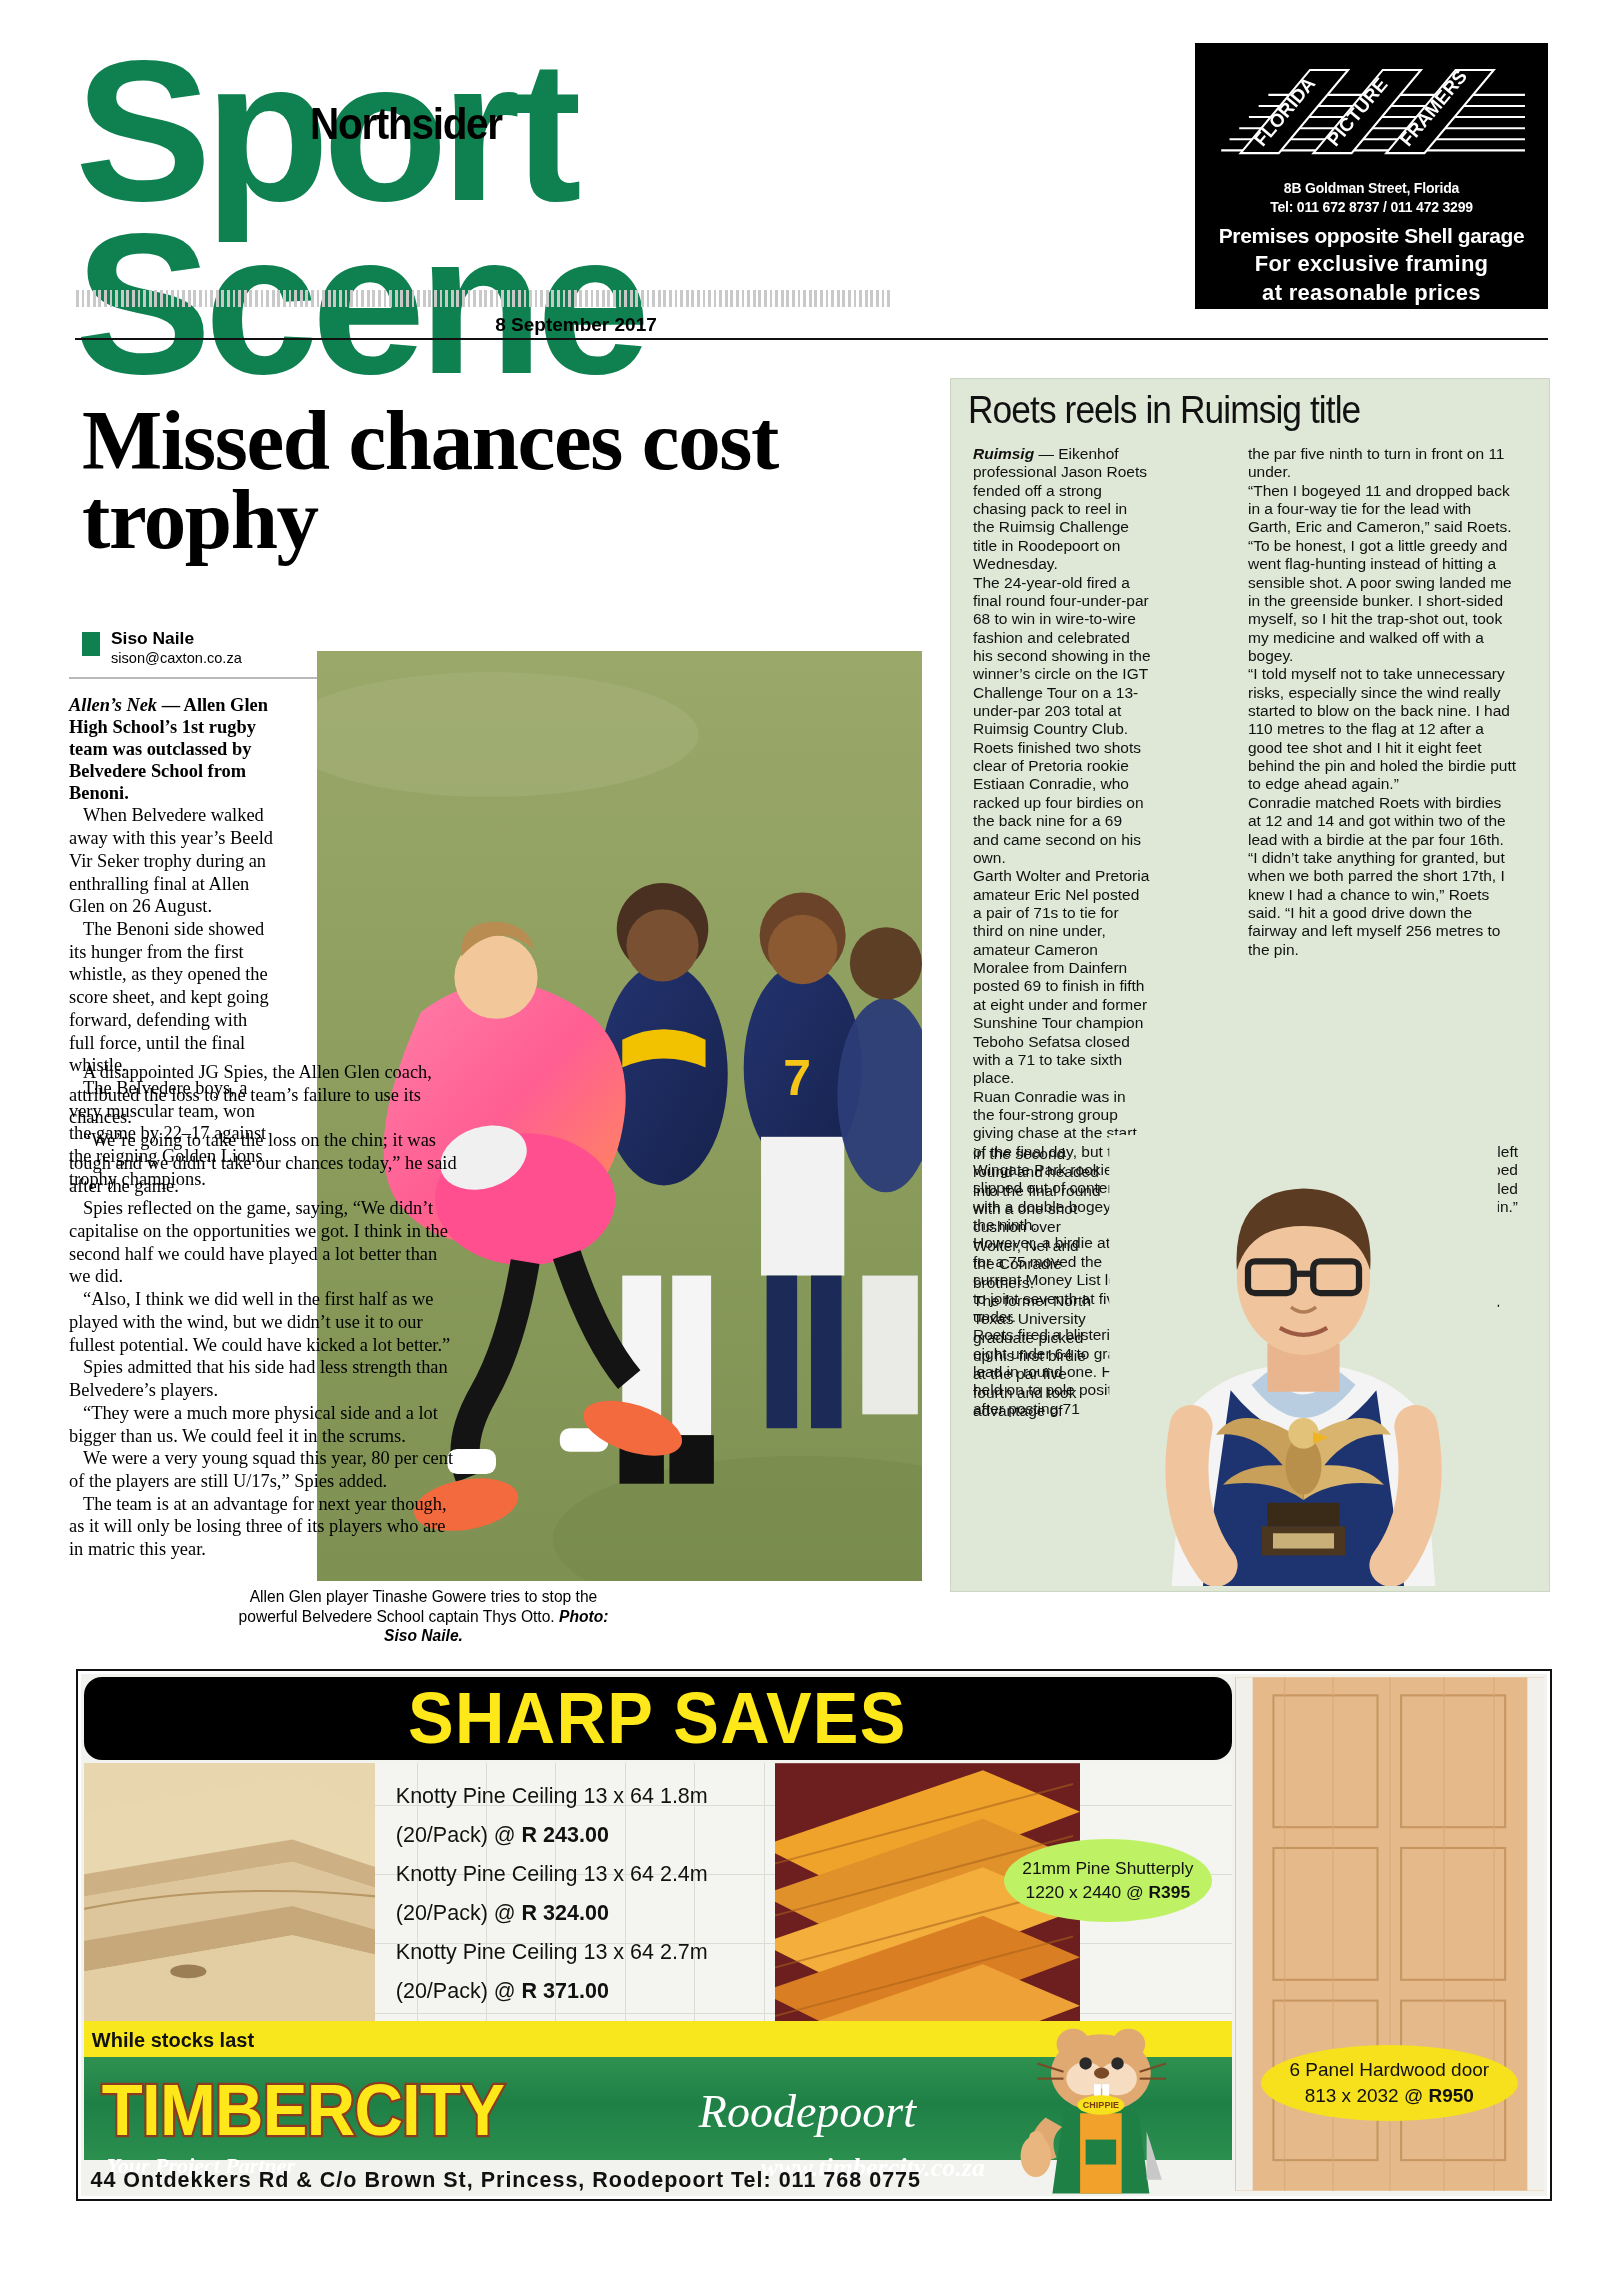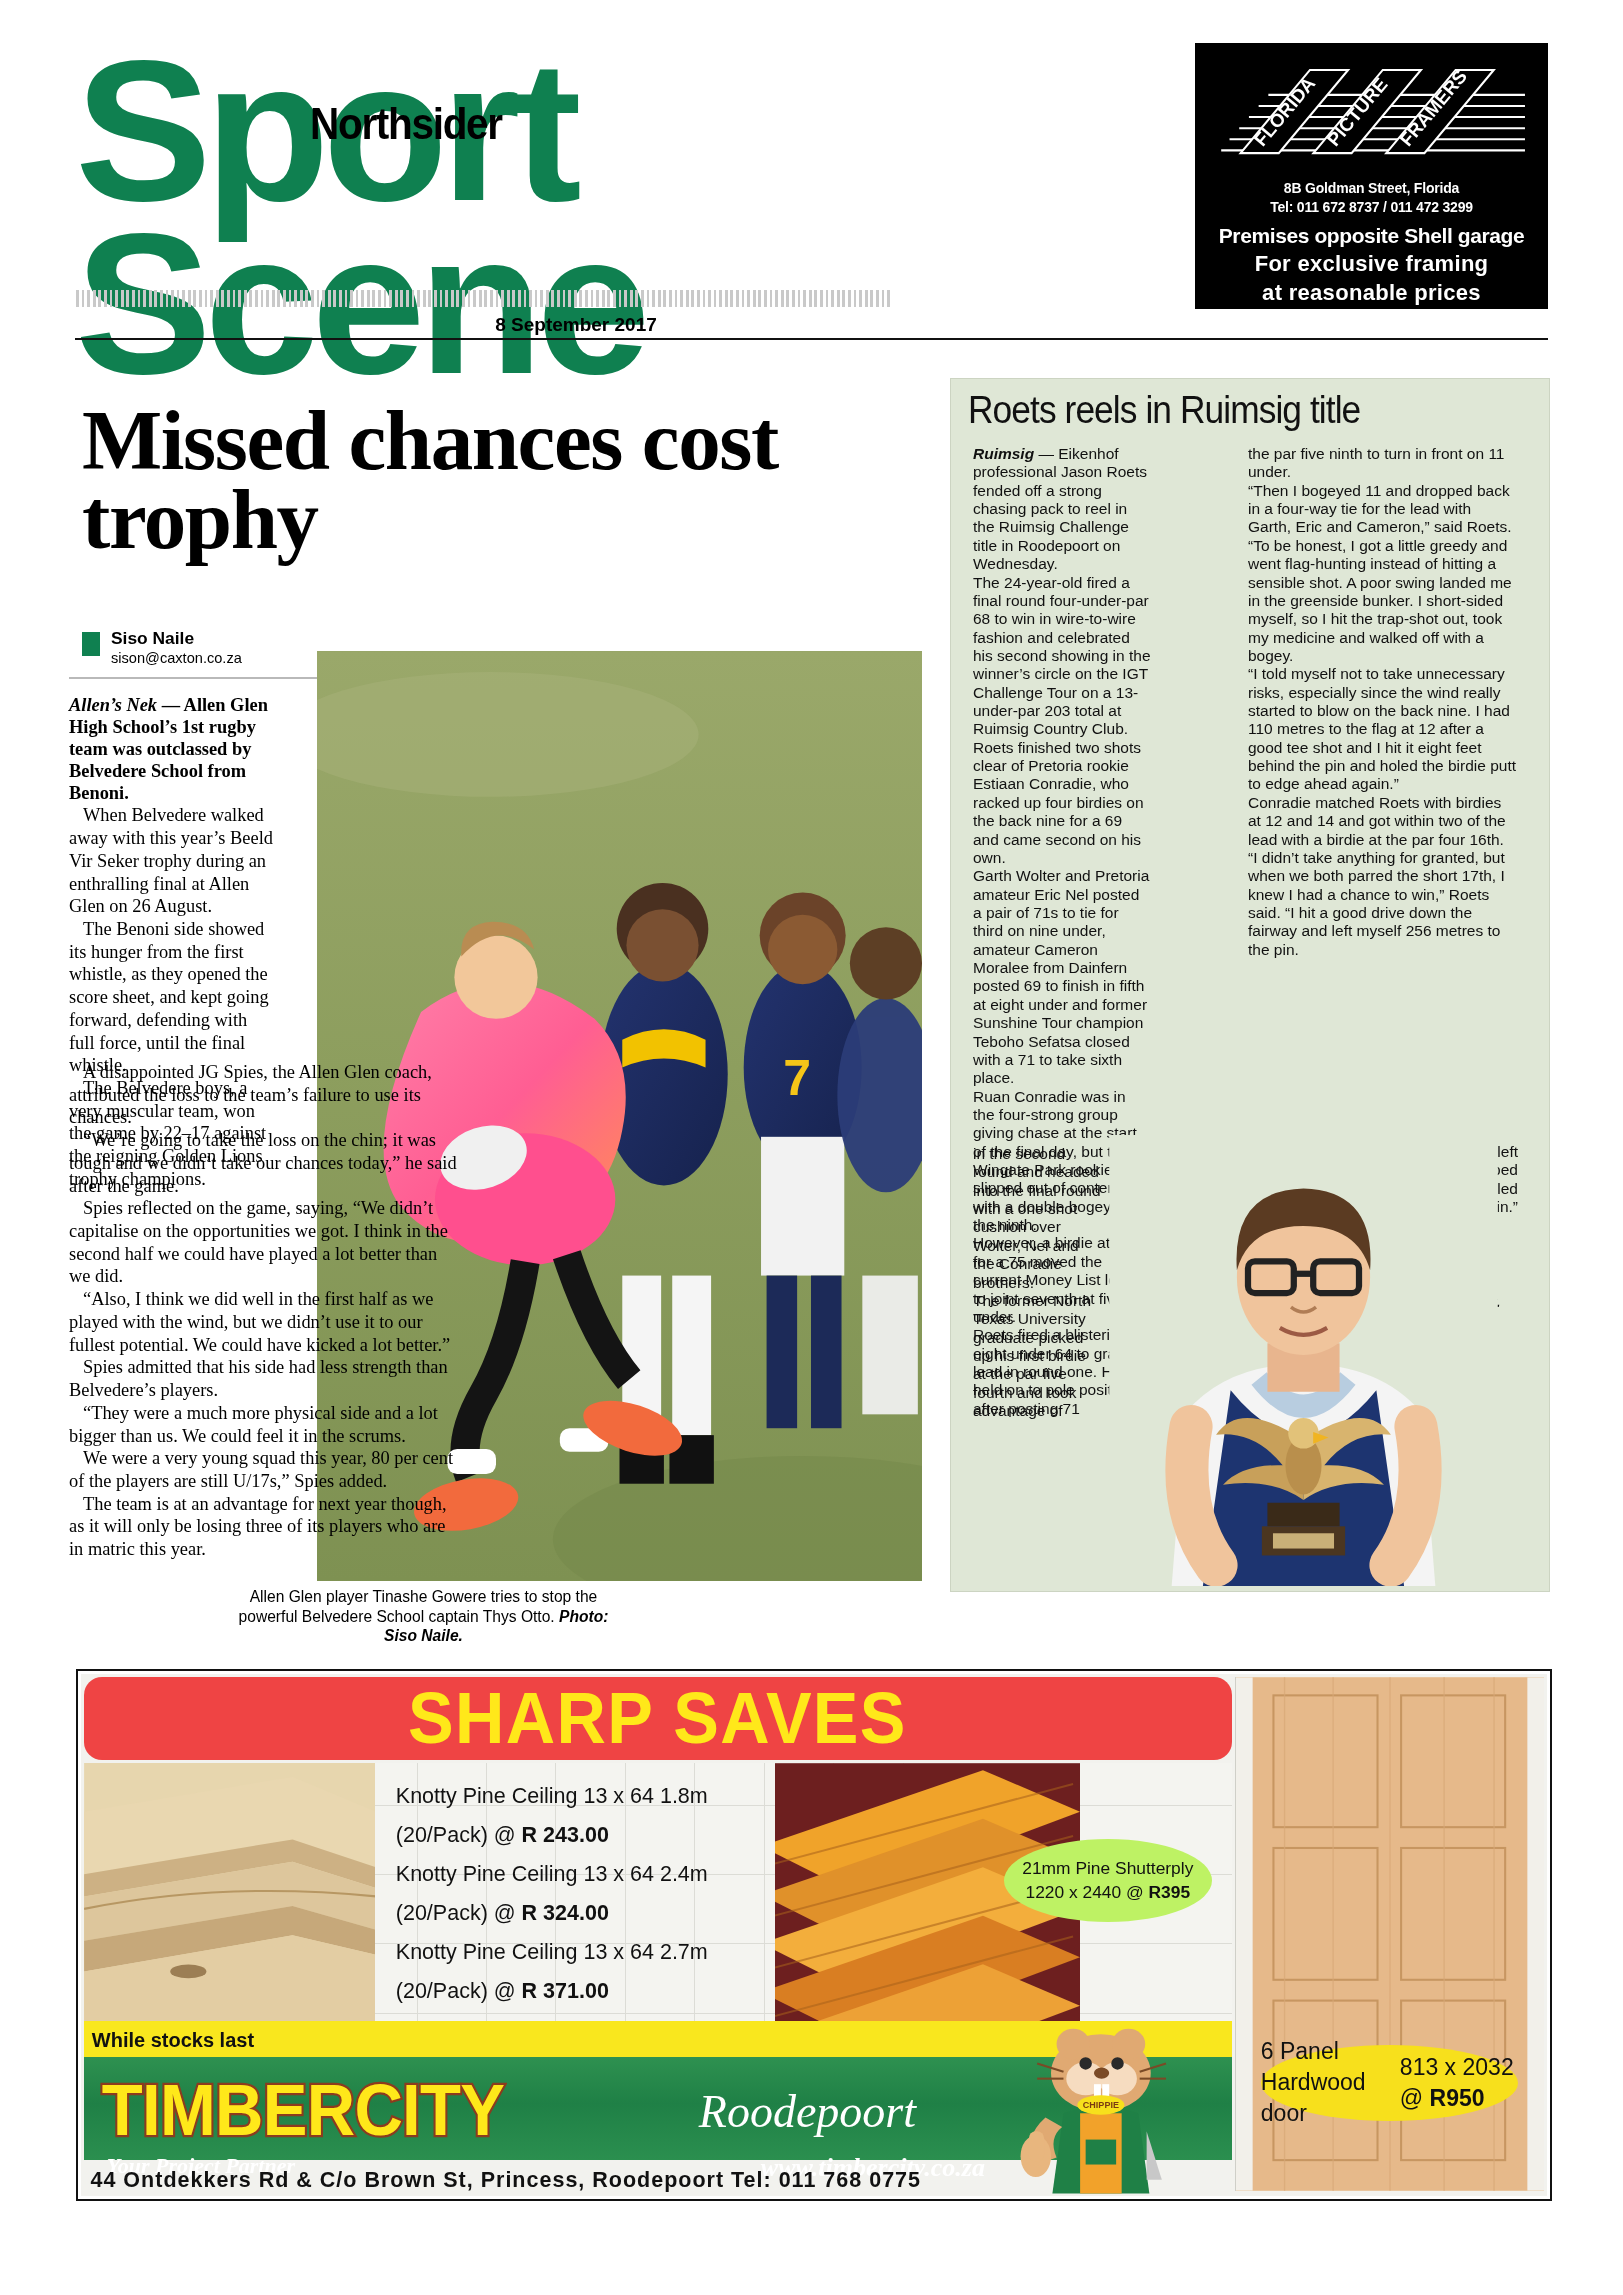--- a/index.html
+++ b/index.html
@@ -129,21 +129,21 @@
   }
 
   
   .tc-ad{
     position:absolute;left:76px;top:1669px;width:1472px;height:528px;
     border:2.8px solid #111;background:#fff;overflow:hidden;
   }
   .tc-inner{position:absolute;inset:2.8px;overflow:hidden;background:#f2f2ee;}
   .tc-banner{
     position:absolute;left:2.8px;top:2.8px;width:1148px;height:83px;
-    background:#ef4444;border-radius:18px;
+    background:#000000;border-radius:18px;
     display:flex;align-items:center;justify-content:center;
   }
   .tc-banner span{
     font-family:"Liberation Sans", sans-serif;font-weight:bold;
     font-size:72px;color:#ffe81a;letter-spacing:1.4px;
     transform:scaleX(0.95);
   }
   .tc-plywood{position:absolute;left:2.8px;top:89px;width:292px;height:264px;overflow:hidden;}
   .tc-grid{position:absolute;left:294px;top:89px;width:857px;height:347px;background:#f4f4f0;}
   .tc-grid .vline{position:absolute;top:0;bottom:0;width:0.7px;background:#dcdcd6;}
@@ -199,22 +199,22 @@
     font-family:"Liberation Sans", sans-serif;font-weight:bold;font-size:21.5px;
     color:#111;letter-spacing:1px;
   }
   .tc-door{
     position:absolute;left:1154px;top:2.8px;width:308px;height:514px;
     background:#e5b887;overflow:hidden;border-left:1.4px solid #cfcfc8;
   }
   .tc-badge-door{
     position:absolute;left:1180px;top:371px;width:257px;height:76px;
     background:#f7e01c;border-radius:50%;
-    display:flex;align-items:center;justify-content:center;
-    font-family:"Liberation Sans", sans-serif;font-size:23px;color:#111;line-height:1.35;
+    display:flex;flex-direction:column;align-items:center;justify-content:center;
+    font-family:"Liberation Sans", sans-serif;font-size:19px;color:#111;line-height:1.35;
   }
 </style>
 </head>
 <body>
 
 <div class="page">
 
   <div class="masthead">
     <div class="logo-wrap">
       <div class="logo-sport">Sport Scene</div>

